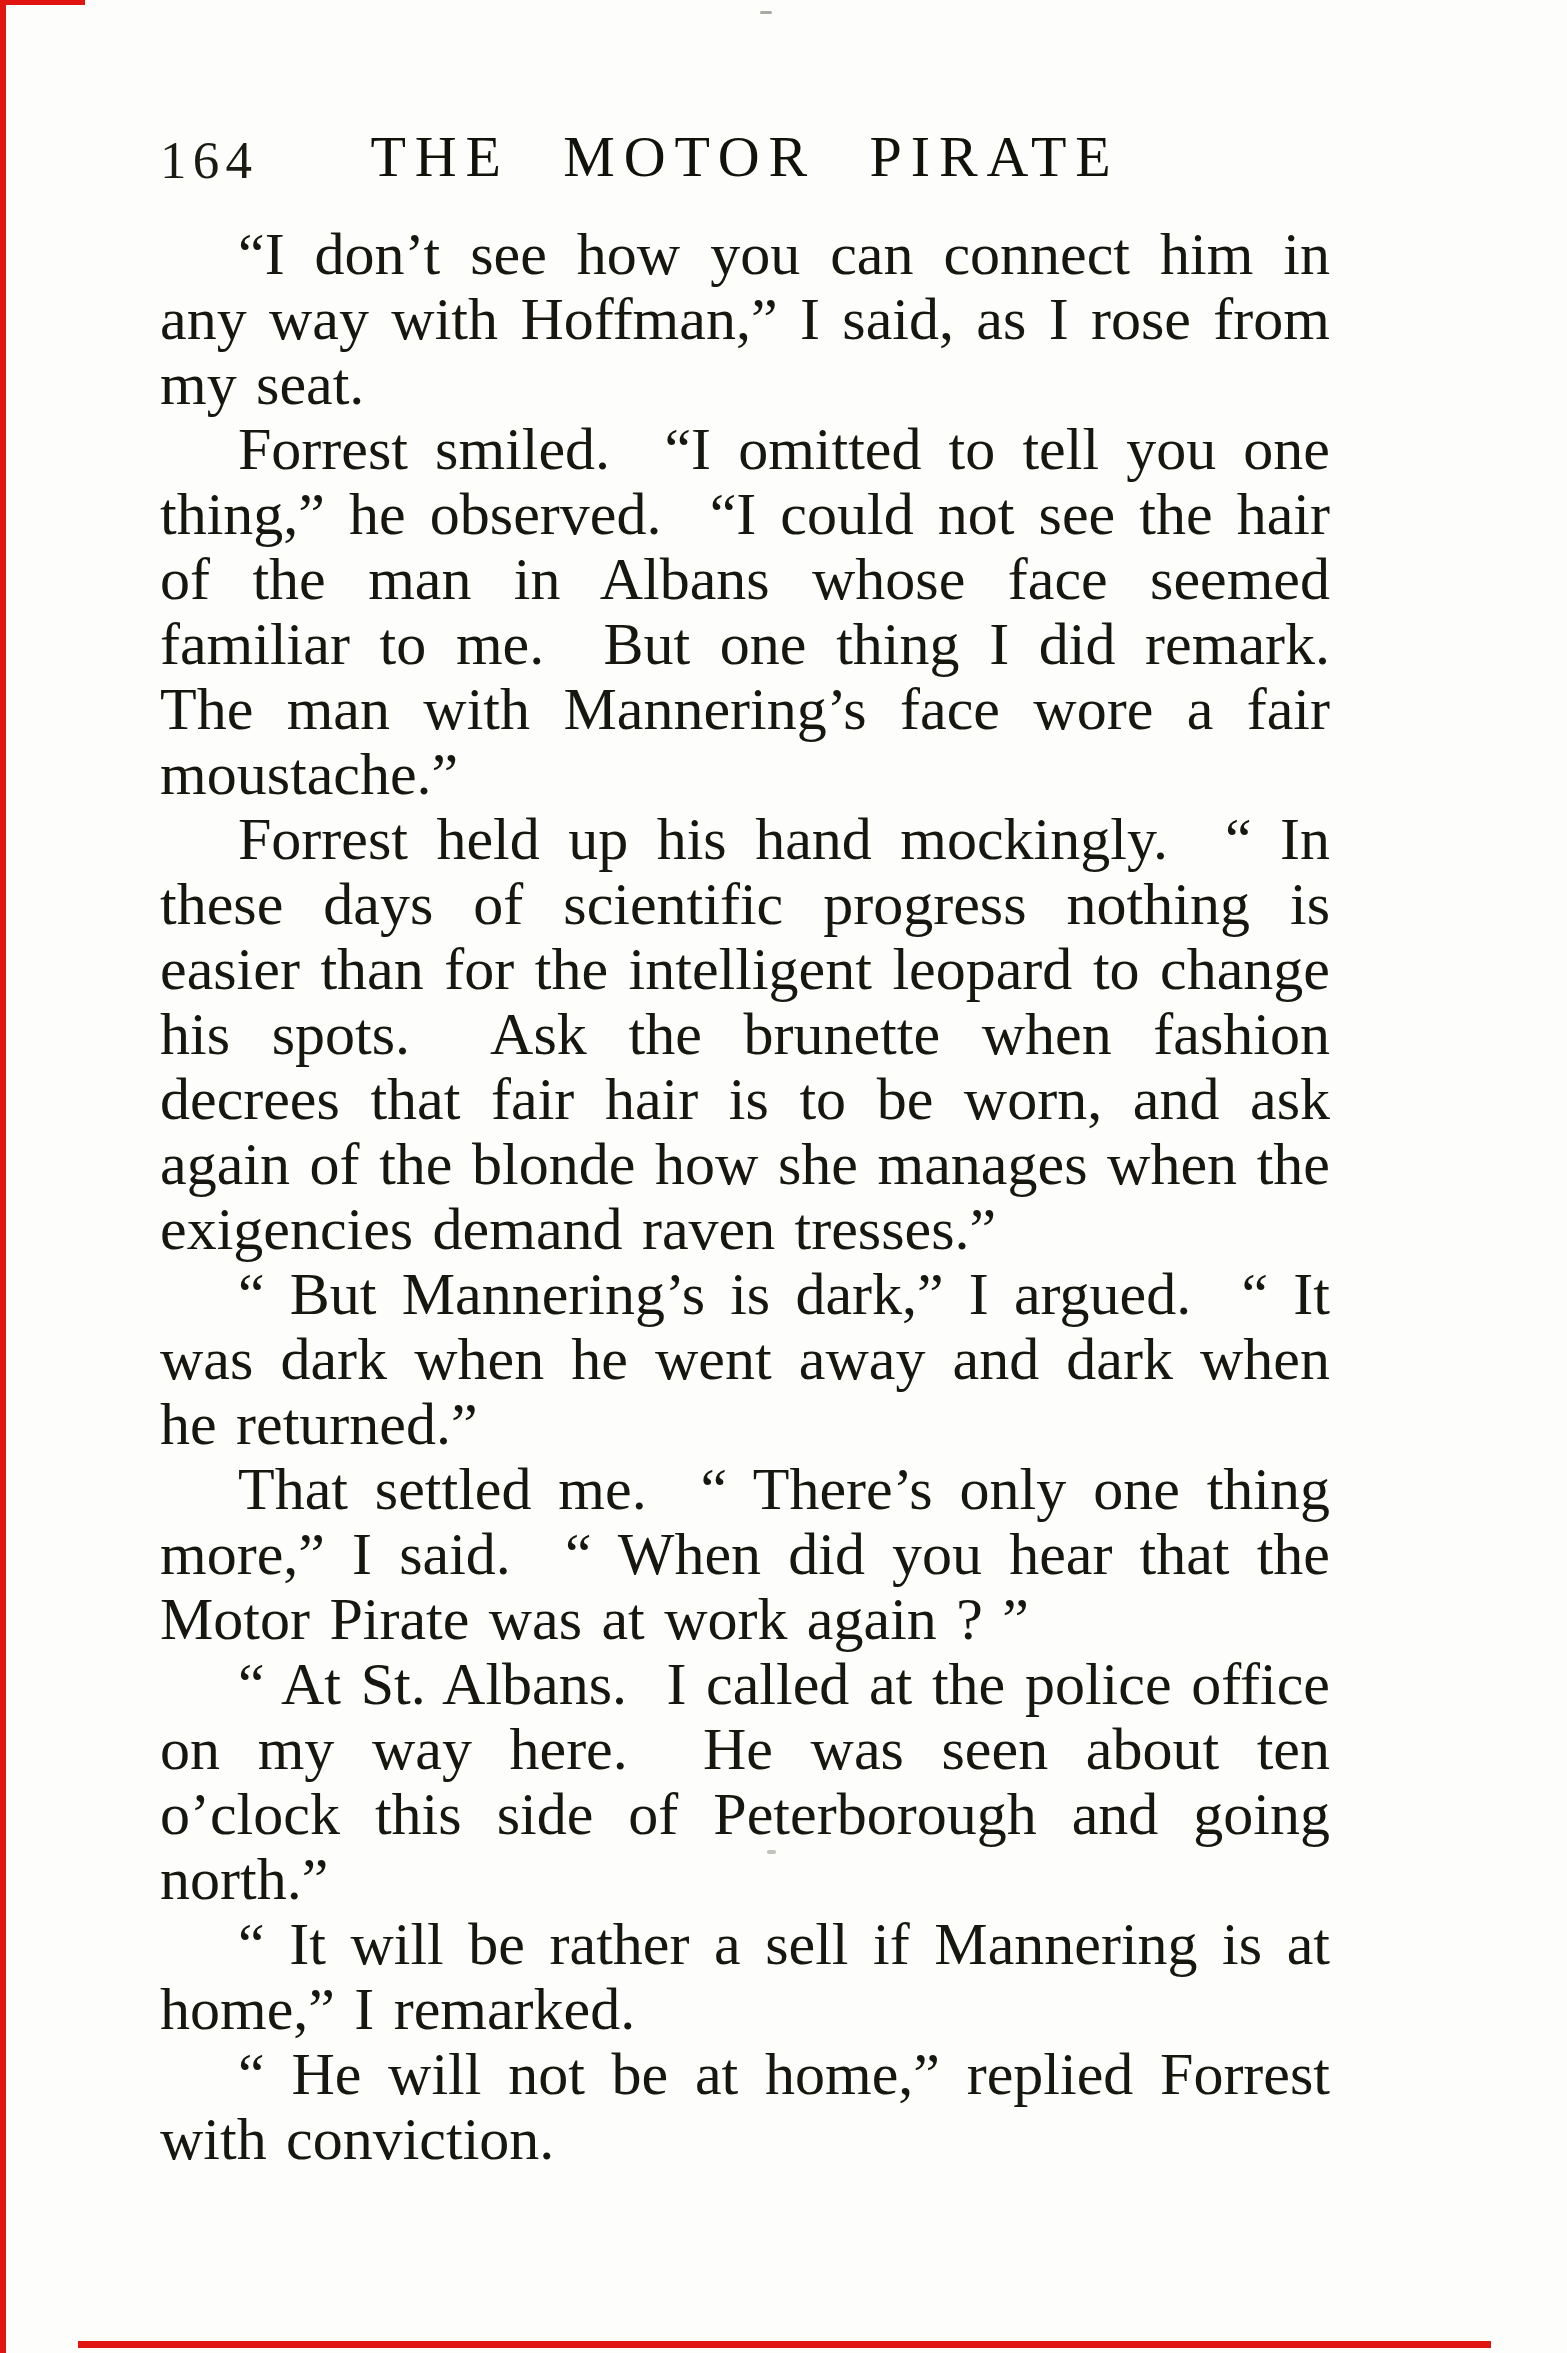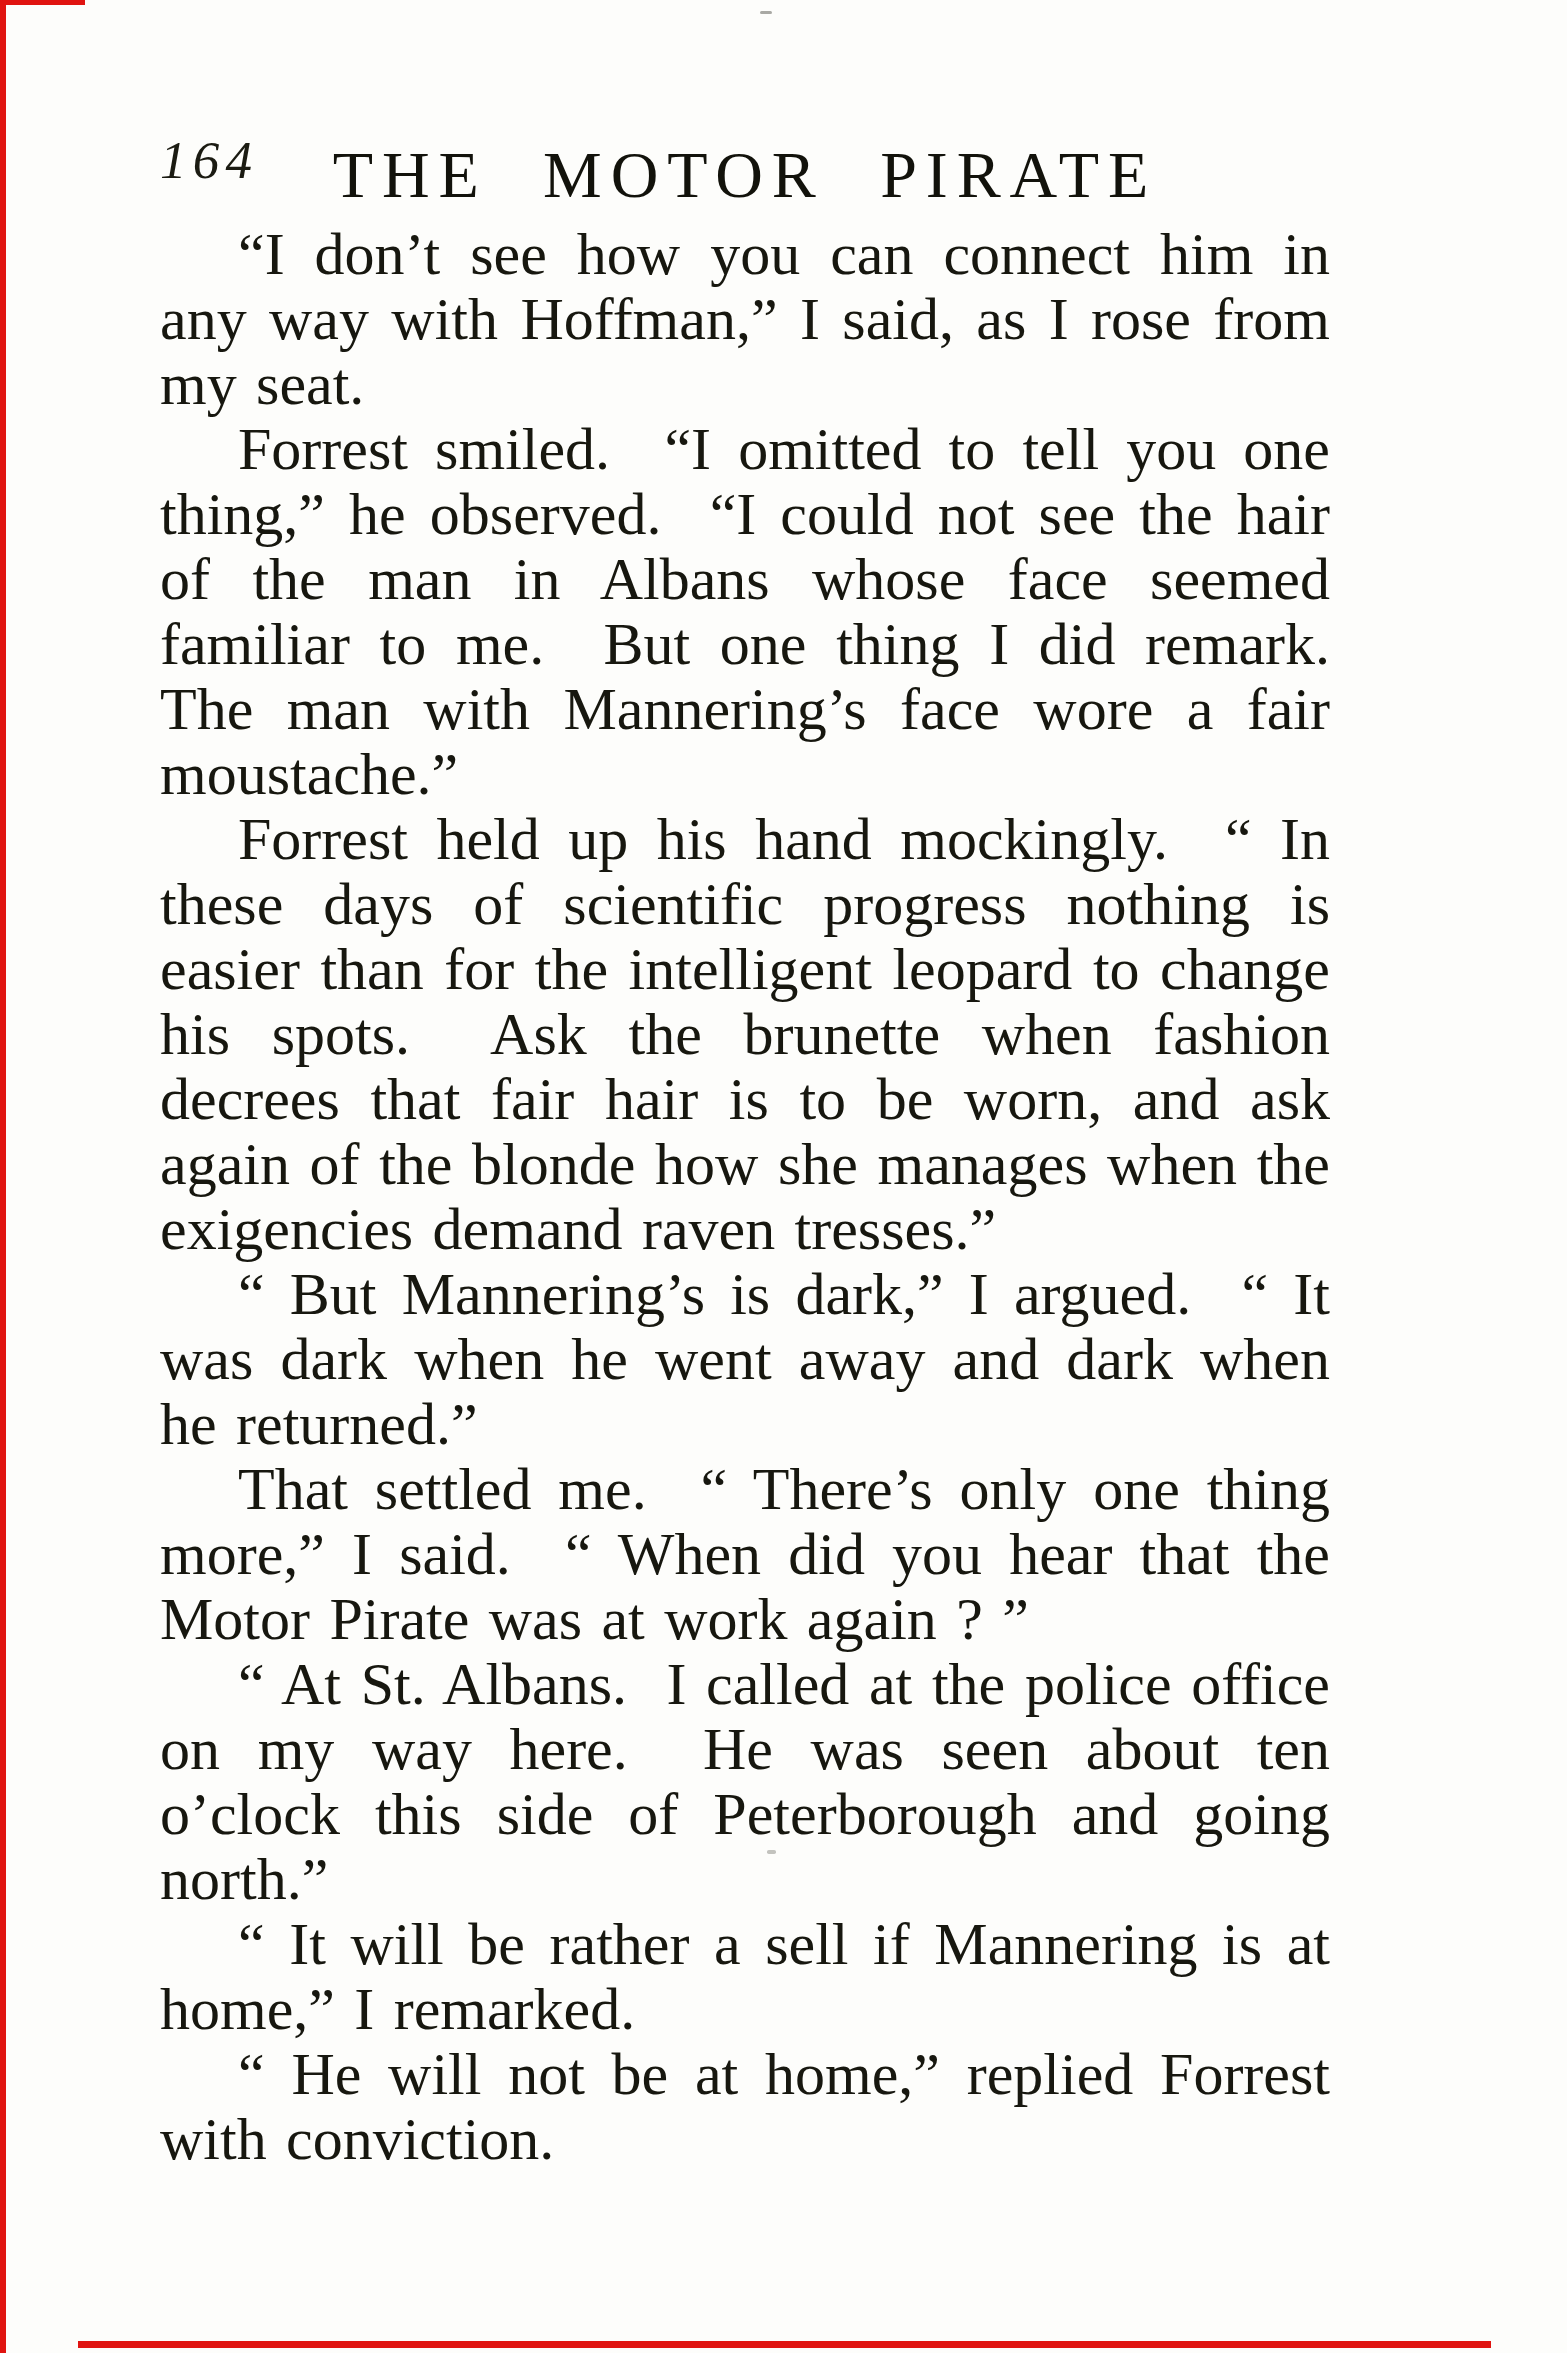--- a/index.html
+++ b/index.html
@@ -34,26 +34,25 @@
     width: 1170px;
     height: 80px;
   }
   .page-number {
     position: absolute;
     left: 0;
     top: 8.9px;
     font-size: 53px;
     letter-spacing: 6.2px;
     color: #1b1b12;
-    font-style: italic;
   }
   .page-title {
-    margin: 16px;
+    margin: 2px;
     text-align: center;
-    font-size: 66px;
+    font-size: 58px;
     font-weight: normal;
     letter-spacing: 8.9px;
     word-spacing: 30px;
     color: #12120b;
   }
 
   
   .body-text {
     position: absolute;
     left: 160px;

